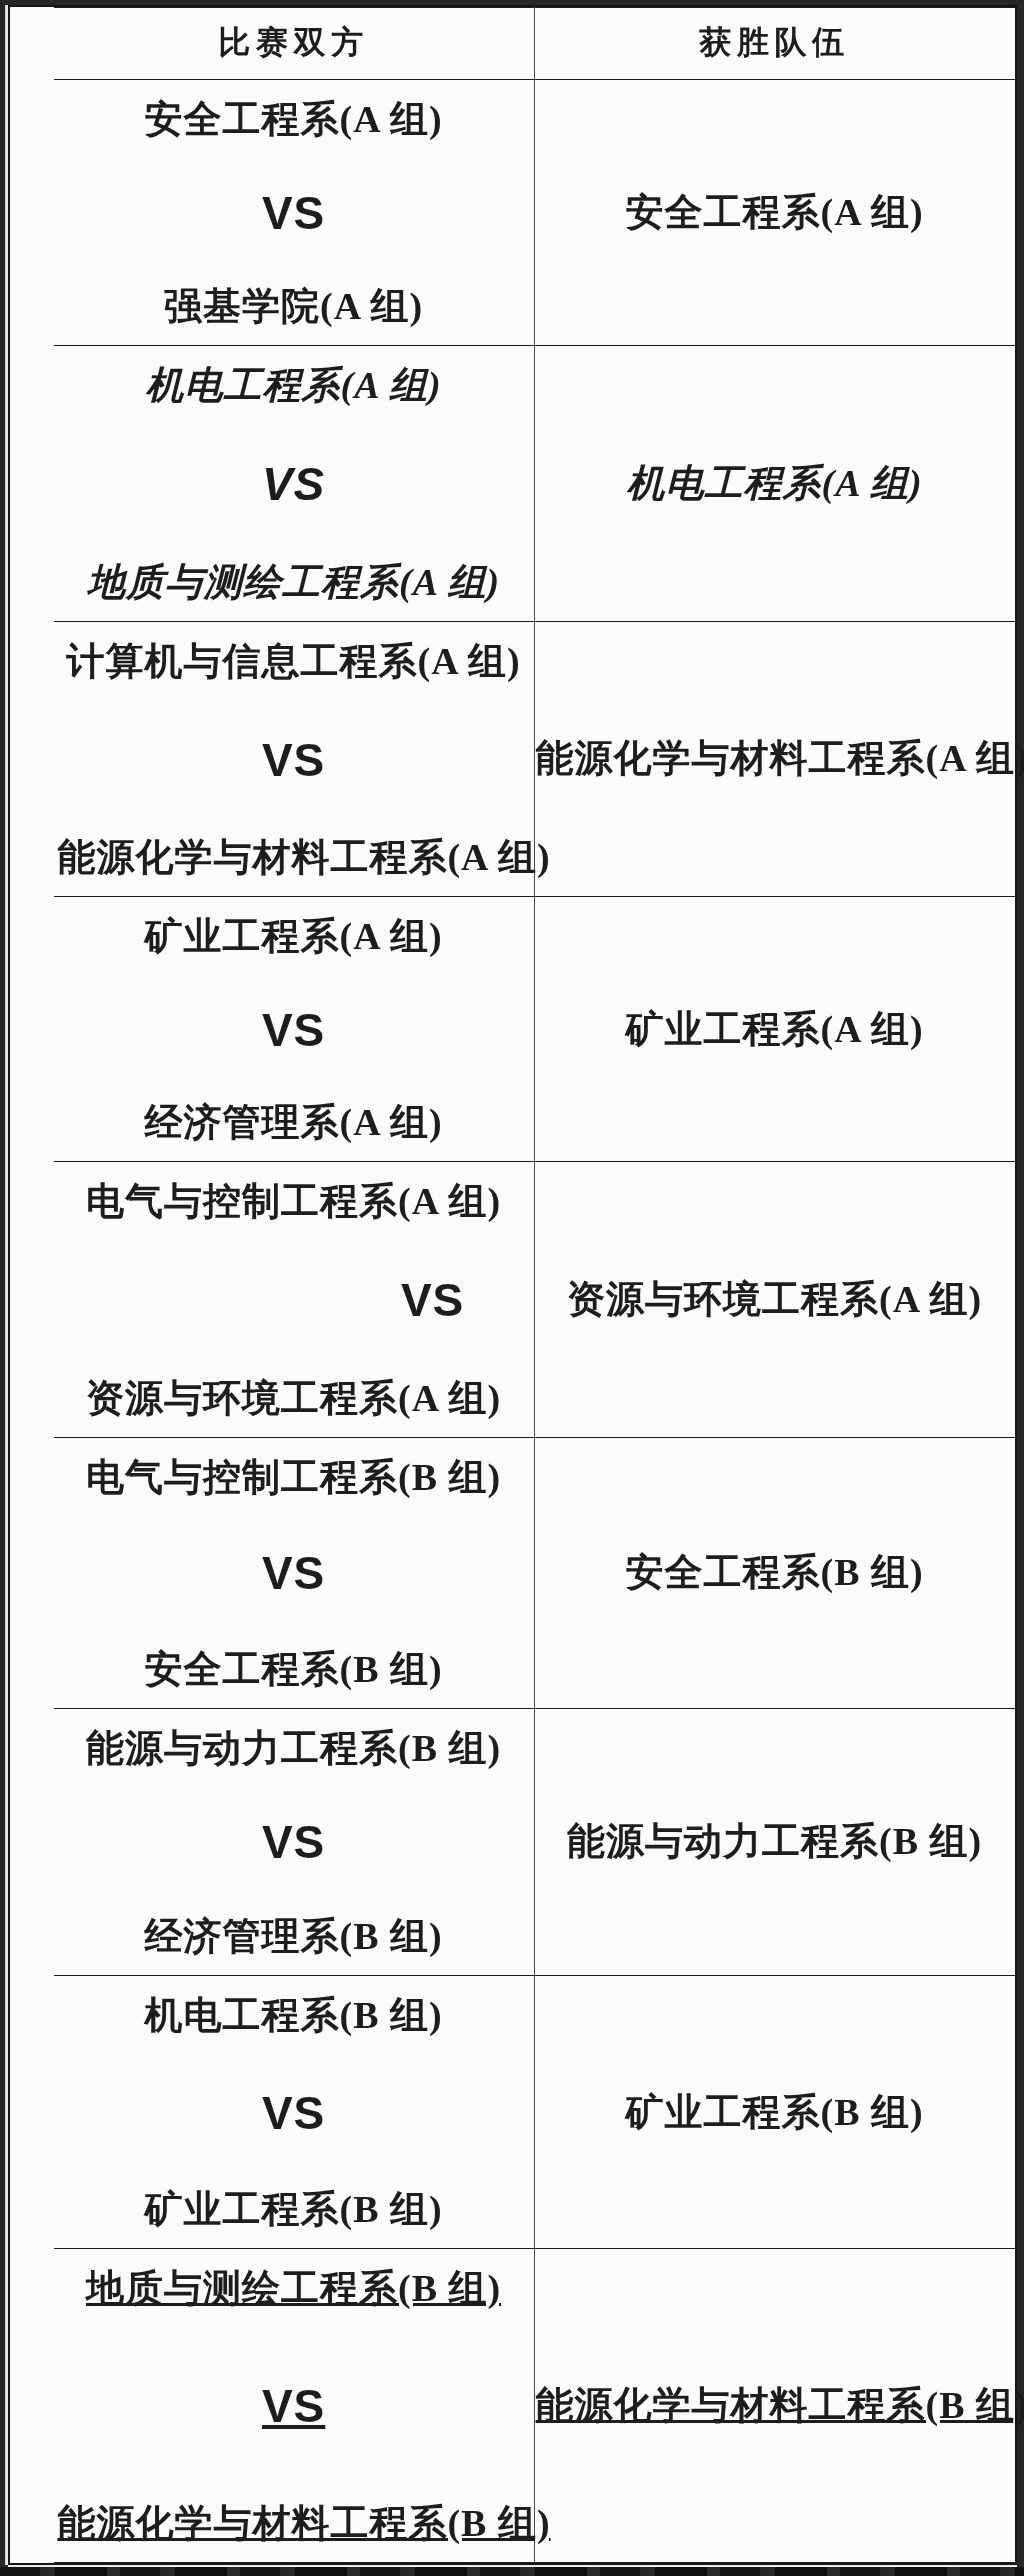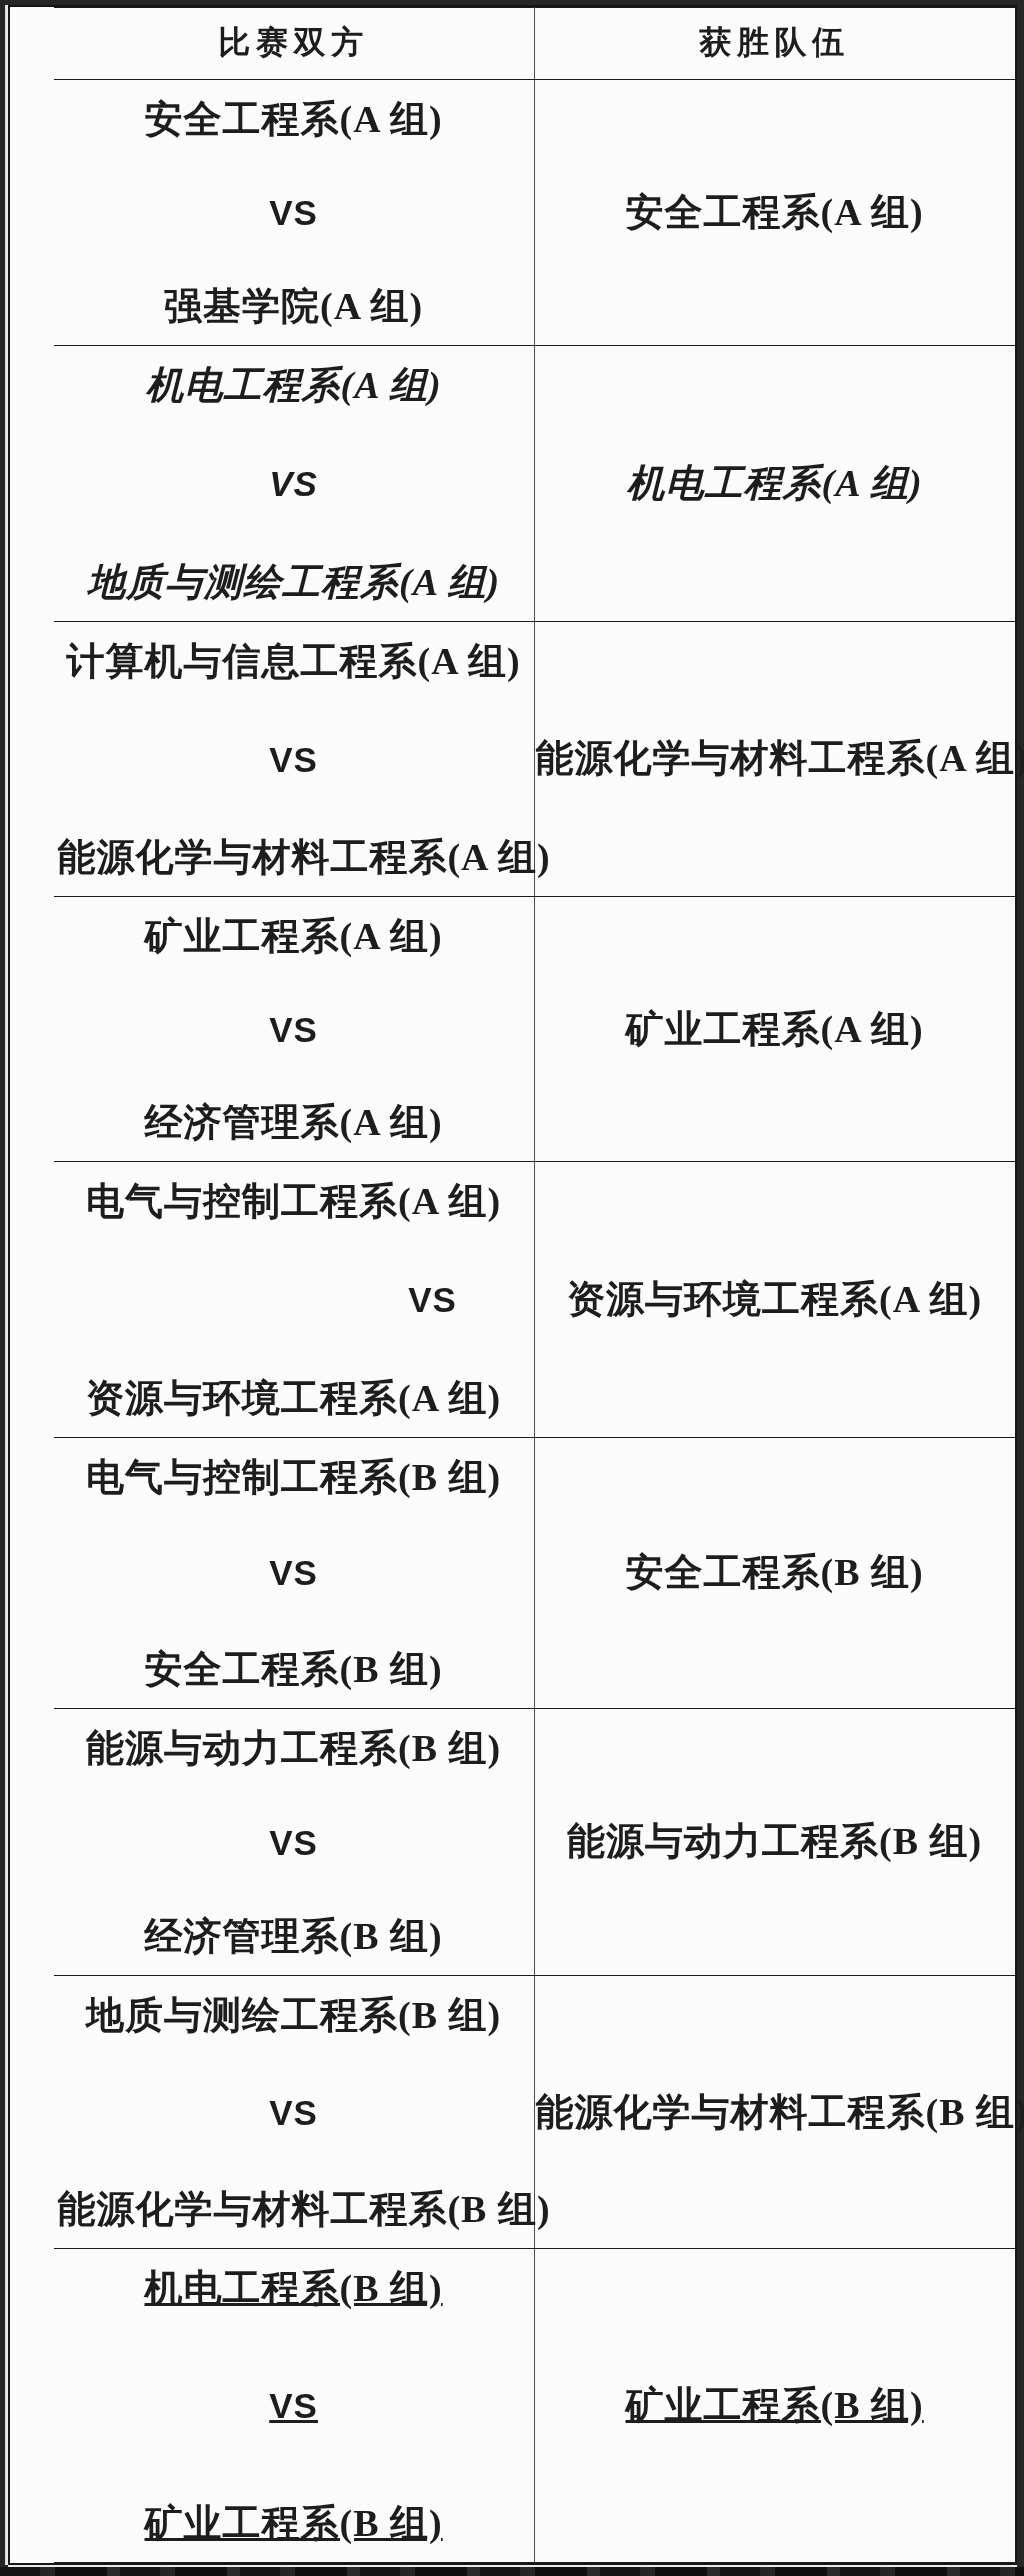--- a/index.html
+++ b/index.html
@@ -81,21 +81,21 @@
   }
   .team {
     font-size: 38px;
     font-weight: 600;
     letter-spacing: 1px;
     line-height: 1.1;
     white-space: nowrap;
   }
   .vs {
     font-family: "Liberation Sans", "DejaVu Sans", sans-serif;
-    font-size: 35px;
+    font-size: 46px;
     font-weight: 600;
     letter-spacing: 1px;
     line-height: 1.1;
   }
   .vs-shift { transform: translateX(139px); }
   td.winner-cell {
     font-size: 38px;
     font-weight: 600;
     letter-spacing: 1px;
     text-align: center;
@@ -195,35 +195,35 @@
               <div class="team">能源与动力工程系(B 组)</div>
               <div class="vs">VS</div>
               <div class="team">经济管理系(B 组)</div>
             </div>
           </td>
           <td class="winner-cell">能源与动力工程系(B 组)</td>
         </tr>
         <tr>
           <td class="match-cell">
             <div class="match-stack">
+              <div class="team">机电工程系(B 组)</div>
+              <div class="vs">VS</div>
+              <div class="team">矿业工程系(B 组)</div>
+            </div>
+          </td>
+          <td class="winner-cell">矿业工程系(B 组)</td>
+        </tr>
+        <tr>
+          <td class="match-cell">
+            <div class="match-stack">
               <div class="team">地质与测绘工程系(B 组)</div>
               <div class="vs">VS</div>
               <div class="team">能源化学与材料工程系(B 组)</div>
             </div>
           </td>
           <td class="winner-cell">能源化学与材料工程系(B 组)</td>
-        </tr>
-        <tr>
-          <td class="match-cell">
-            <div class="match-stack">
-              <div class="team">机电工程系(B 组)</div>
-              <div class="vs">VS</div>
-              <div class="team">矿业工程系(B 组)</div>
-            </div>
-          </td>
-          <td class="winner-cell">矿业工程系(B 组)</td>
         </tr>
       </tbody>
     </table>
   </div>
   <div class="bottom-strip"></div>
 </div>
 
 
 </body></html>

